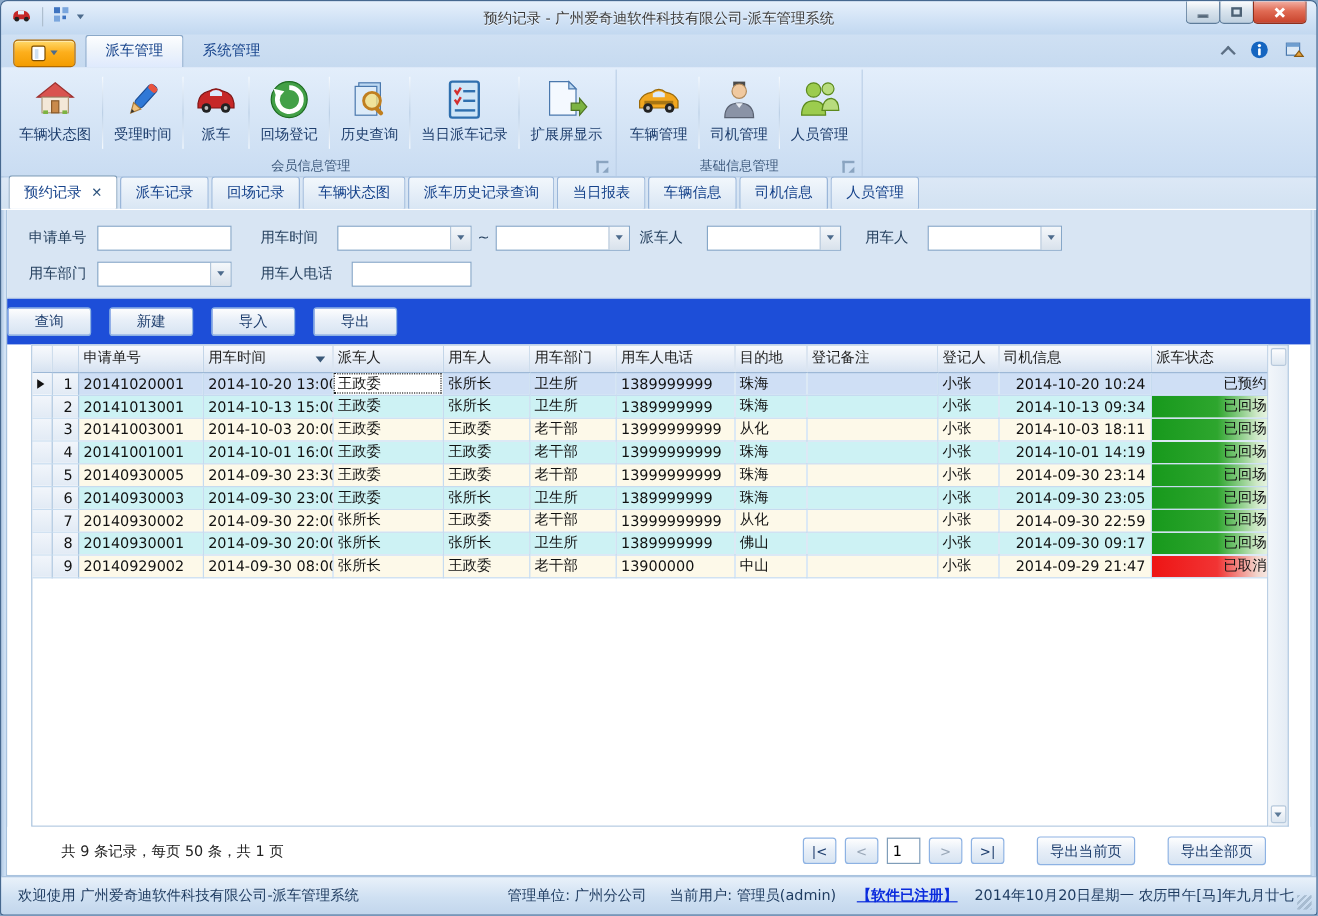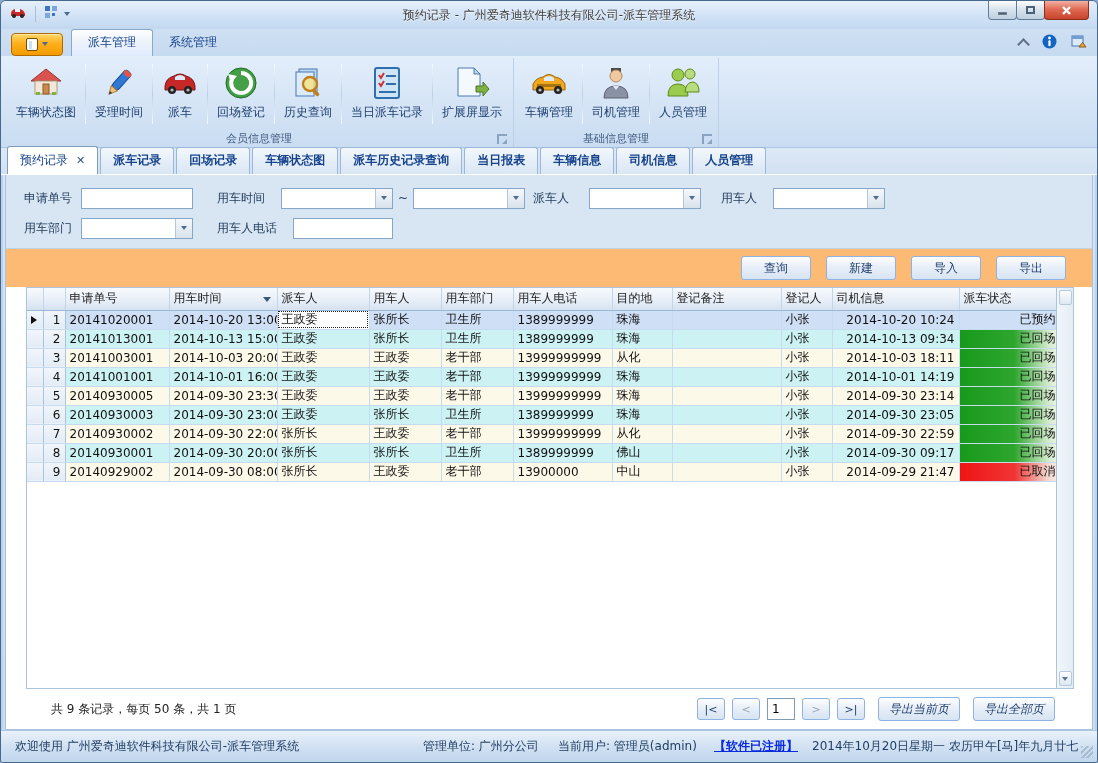--- a/index.html
+++ b/index.html
@@ -49,33 +49,33 @@
   .rb-sep { width:1px; margin:6px 0; background:linear-gradient(#f6fafe,#bcd0e6,#f6fafe); }
   .rb-caption { height:17px; display:flex; align-items:center; justify-content:center; position:relative;
     color:#3e5a7d; font-size:11px; }
   .launcher { position:absolute; right:4px; bottom:3px; width:10px; height:10px; border-left:2px solid #8aa4c0; border-top:2px solid #8aa4c0; }
   .launcher::after { content:""; position:absolute; right:0px; bottom:0px; width:0; height:0;
     border-left:5px solid transparent; border-bottom:5px solid #8aa4c0; }
   .ribbon-fill { flex:1; }
 
   
   .doc-tabs { height:27px; background:linear-gradient(#dce8f6,#d2e2f2); display:flex; align-items:flex-end; padding:3px 4px 0 6px; gap:2px; border-bottom:1px solid #fff; }
-  .dtab { padding:4px 12px 5px; color:#15428b; background:linear-gradient(#f2f7fc,#d9e6f4); border:1px solid #9ab6d9; border-bottom:none; border-radius:3px 3px 0 0; white-space:nowrap;font-weight:bold; }
+  .dtab { padding:4px 12px 5px; color:#15428b; background:linear-gradient(#f2f7fc,#d9e6f4); border:1px solid #9ab6d9; border-bottom:none; border-radius:3px 3px 0 0; white-space:nowrap; }
   .dtab.active { background:#fff; border-color:#7f9db9; padding-top:5px; font-weight:normal; display:flex; gap:8px; align-items:center; }
   .dtab .x { color:#30557f; font-weight:bold; font-size:11px; }
 
   
   .content { flex:1; background:#fff; margin:0 4px; border:1px solid #a9c3de; border-top:none; display:flex; flex-direction:column; }
   .filter-panel { height:74px; background:#d8e5f3; border-bottom:1px solid #c0d2e6; padding:10px 0 0 10px; }
   .frow { display:flex; align-items:center; height:26px; }
   .flabel { color:#26415f; white-space:nowrap; }
   .tbox { height:21px; background:#fff; border:1px solid #86a7c8; }
   .dd { height:21px; background:#fff; border:1px solid #86a7c8; position:relative; }
   .dd .dd-btn { position:absolute; right:0; top:0; width:17px; height:19px; background:linear-gradient(#f5f8fb,#d9e2ec); border-left:1px solid #b3c6da; display:flex; align-items:center; justify-content:center; }
-  .actions { height:38px; display:flex; align-items:center; justify-content:flex-end; gap:15px; padding-right:26px; background:#fdba74; }
+  .actions { height:38px; display:flex; align-items:center; gap:15px; padding-right:26px; background:#1d4ed8; }
   .btn { min-width:70px; height:24px; border:1px solid #8db2e3; border-radius:3px; color:#1f3f6e;
     background:linear-gradient(#fefefe,#e8eff8 45%,#d7e4f2); display:flex; align-items:center; justify-content:center; padding:0 10px; }
 
   
   .grid-wrap { height:402px; margin:0 8px 0 20px; display:flex; }
   .grid-box { width:1031px; border:1px solid #aac4de; overflow:hidden; background:#fff; }
   table.grid { border-collapse:collapse; table-layout:fixed; width:1031px; }
   .grid th { height:22px; font-weight:normal; text-align:left; padding:0 4px; color:#222;
     background:linear-gradient(#f8fafd,#e7eef7 55%,#d6e2f1); border-right:1px solid #c3d5e8; border-bottom:1px solid #9db8d6; position:relative; white-space:nowrap; }
   .grid td { height:19px; padding:0 4px; border-right:1px solid #c6dbef; border-bottom:1px solid #c6dbef; white-space:nowrap; overflow:hidden; color:#111; }
@@ -100,21 +100,21 @@
   .tri-dn { width:0;height:0;border-left:3px solid transparent;border-right:3px solid transparent;border-top:4px solid #5c7a98; }
 
   
   .list-footer { height:40px; display:flex; align-items:center; padding:0 37px 0 45px; background:#fff; }
   .summary { color:#222; }
   .pager { margin-left:auto; display:flex; align-items:center; gap:7px; }
   .pbtn { min-width:28px; height:22px; border:1px solid #8db2e3; border-radius:3px; color:#1f3f6e;
     background:linear-gradient(#fefefe,#e8eff8 45%,#d7e4f2); display:flex; align-items:center; justify-content:center; font-size:11px; }
   .pbtn.disabled { color:#9aa8b8; }
   .page-input { width:28px; height:22px; border:1px solid #7f9db9; text-align:left; padding-left:4px; font-size:12px; background:#fff; display:flex; align-items:center; }
-  .exp { min-width:78px; height:24px; margin-left:6px;font-style:italic; }
+  .exp { min-width:78px; height:24px; margin-left:20px; }
 
   
   .statusbar { height:32px; background:linear-gradient(#e9f1fa,#cfe0f2 55%,#c2d6ec); border-top:1px solid #aec6e2;
     display:flex; align-items:center; padding:0 14px; color:#1d3a5f; position:relative; }
   .sb-welcome { width:408px; }
   .sb-org { width:135px; }
   .sb-user { width:150px; }
   .sb-link { color:#0a2bdd; text-decoration:underline; font-weight:bold; margin:0 14px 0 6px; }
   .grip { position:absolute; right:4px; bottom:4px; width:12px; height:12px;
     background:repeating-linear-gradient(135deg,#9fb4c9 0 2px,transparent 2px 4px); opacity:.8; }

